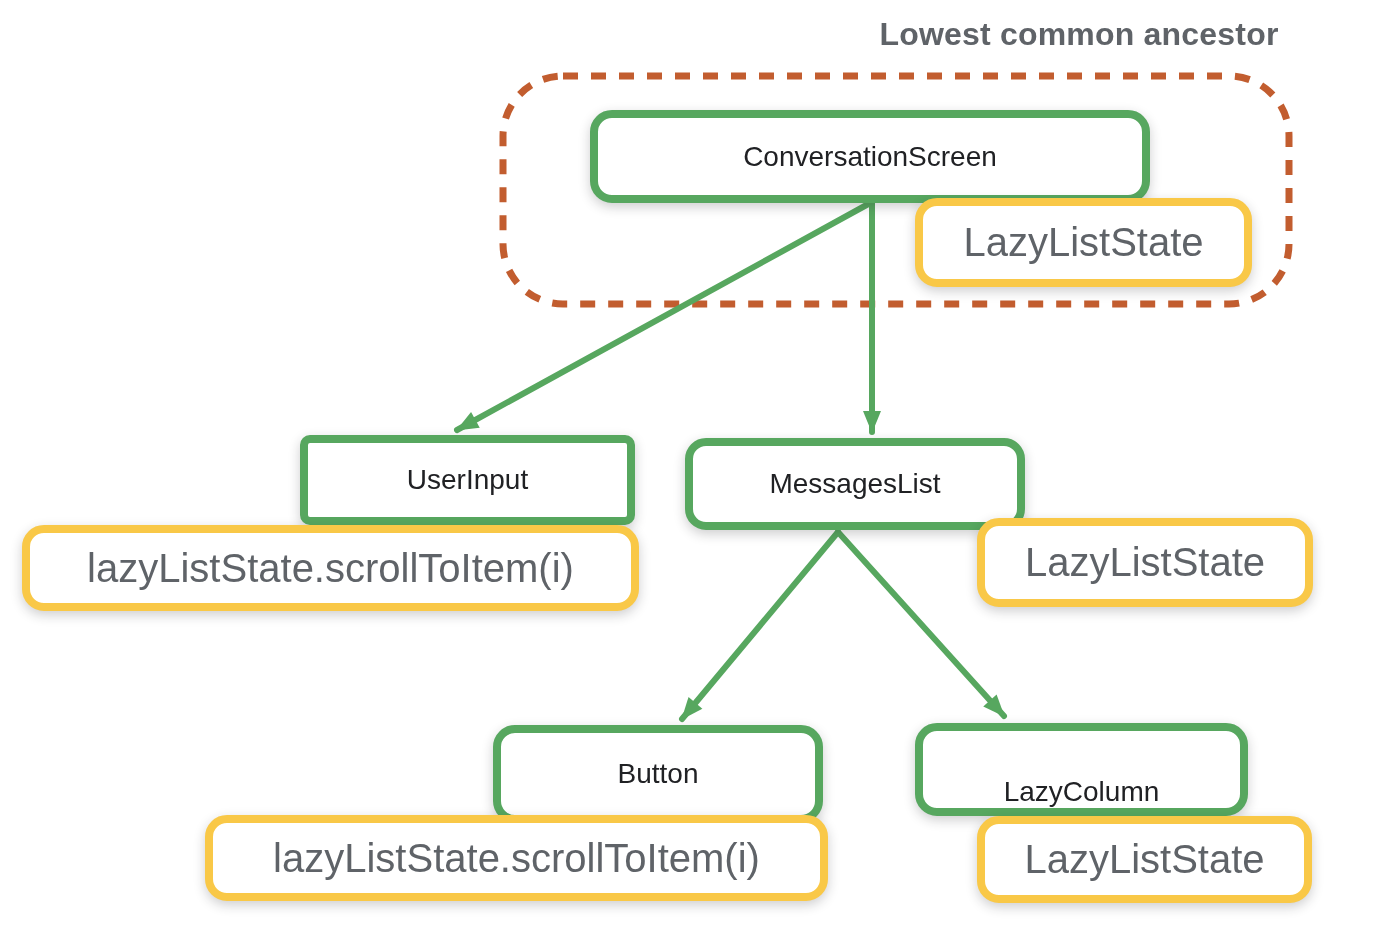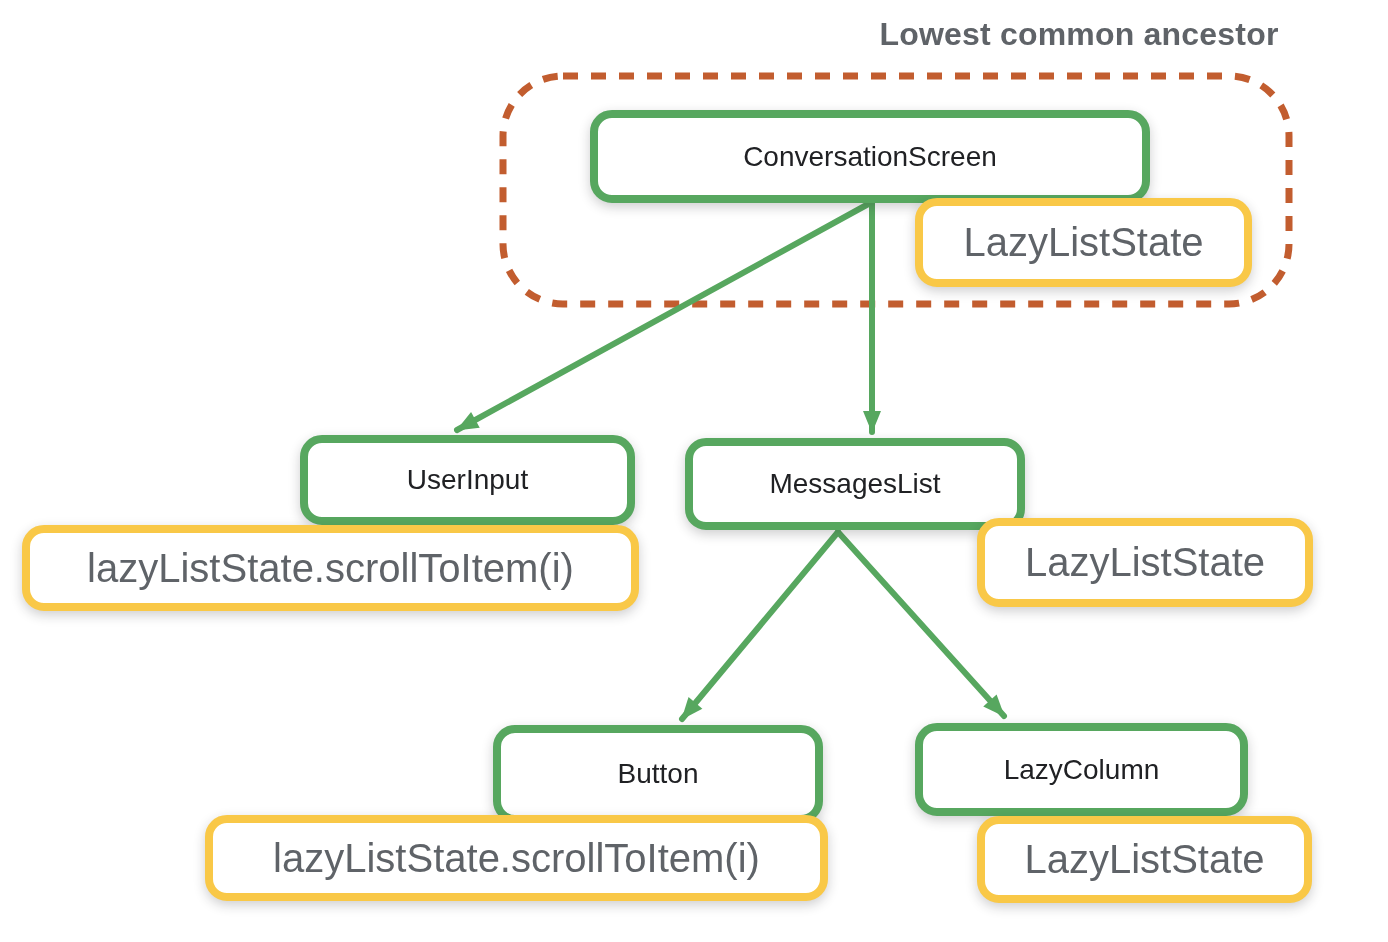--- a/index.html
+++ b/index.html
@@ -77,33 +77,33 @@
     <line x1="872" y1="202" x2="457" y2="430" stroke="#57a75f" stroke-width="6" stroke-linecap="round" marker-end="url(#arrowhead)"></line>
     <line x1="872" y1="202" x2="872" y2="432" stroke="#57a75f" stroke-width="6" stroke-linecap="round" marker-end="url(#arrowhead)"></line>
     <line x1="838" y1="532" x2="682" y2="719" stroke="#57a75f" stroke-width="6" stroke-linecap="round" marker-end="url(#arrowhead)"></line>
     <line x1="838" y1="532" x2="1004" y2="716" stroke="#57a75f" stroke-width="6" stroke-linecap="round" marker-end="url(#arrowhead)"></line>
   </svg>
 
   <div class="node" style="left:590px; top:110px; width:560px; height:93px;">
     <span>ConversationScreen</span>
   </div>
 
-  <div class="node" style="left:300px; top:435px; width:335px; height:90px;">
+  <div class="node" style="left:300px; top:435px; width:335px; height:90px;border-radius:10px;">
     <span>UserInput</span>
   </div>
 
   <div class="node" style="left:685px; top:438px; width:340px; height:92px;border-radius:21px;">
     <span>MessagesList</span>
   </div>
 
   <div class="node" style="left:493px; top:725px; width:330px; height:98px;">
     <span>Button</span>
   </div>
 
-  <div class="node" style="left:915px; top:723px; width:333px; height:93px;">
+  <div class="node" style="left:915px; top:723px; width:333px; height:93px;align-items:flex-end;">
     <span>LazyColumn</span>
   </div>
 
   <div class="state" style="left:915px; top:198px; width:337px; height:89px;">
     <span>LazyListState</span>
   </div>
 
   <div class="state" style="left:22px; top:525px; width:617px; height:86px;">
     <span>lazyListState.scrollToItem(i)</span>
   </div>

